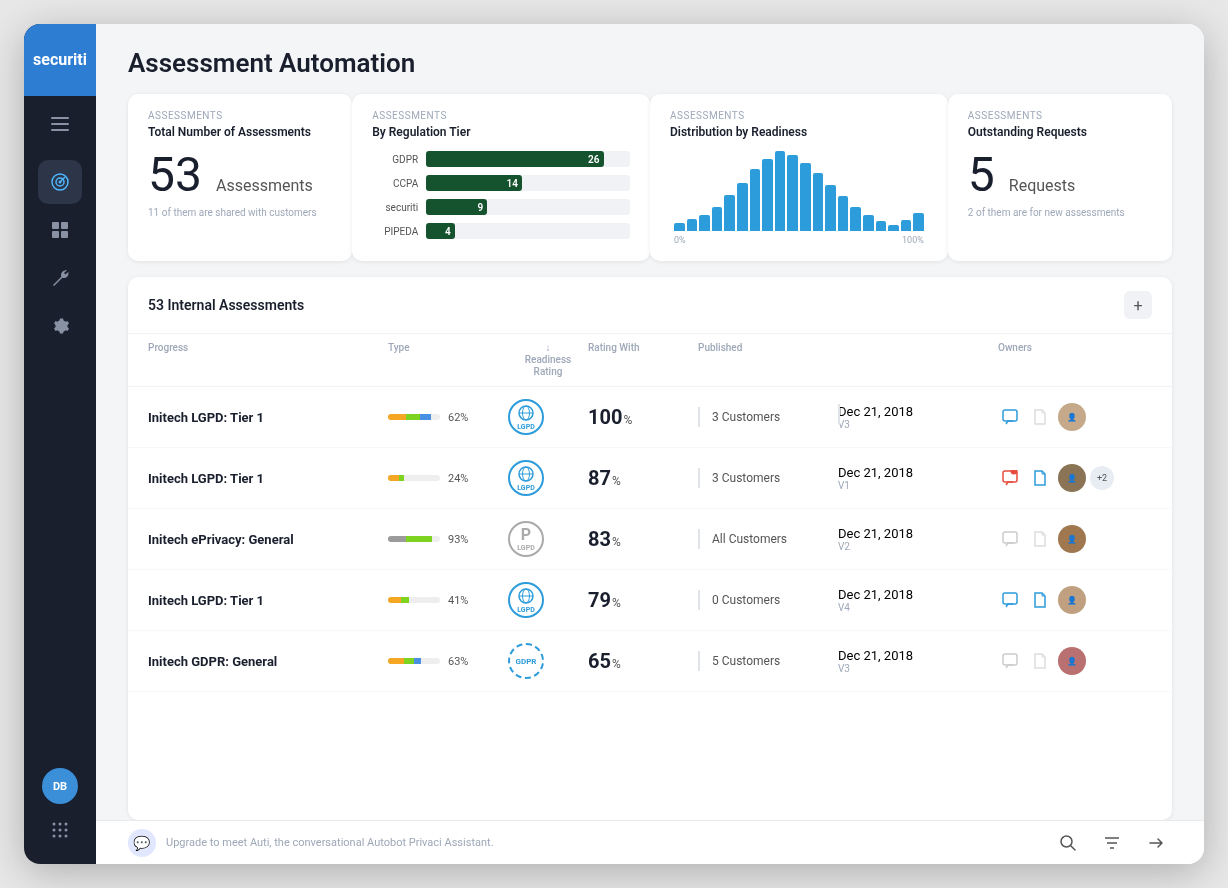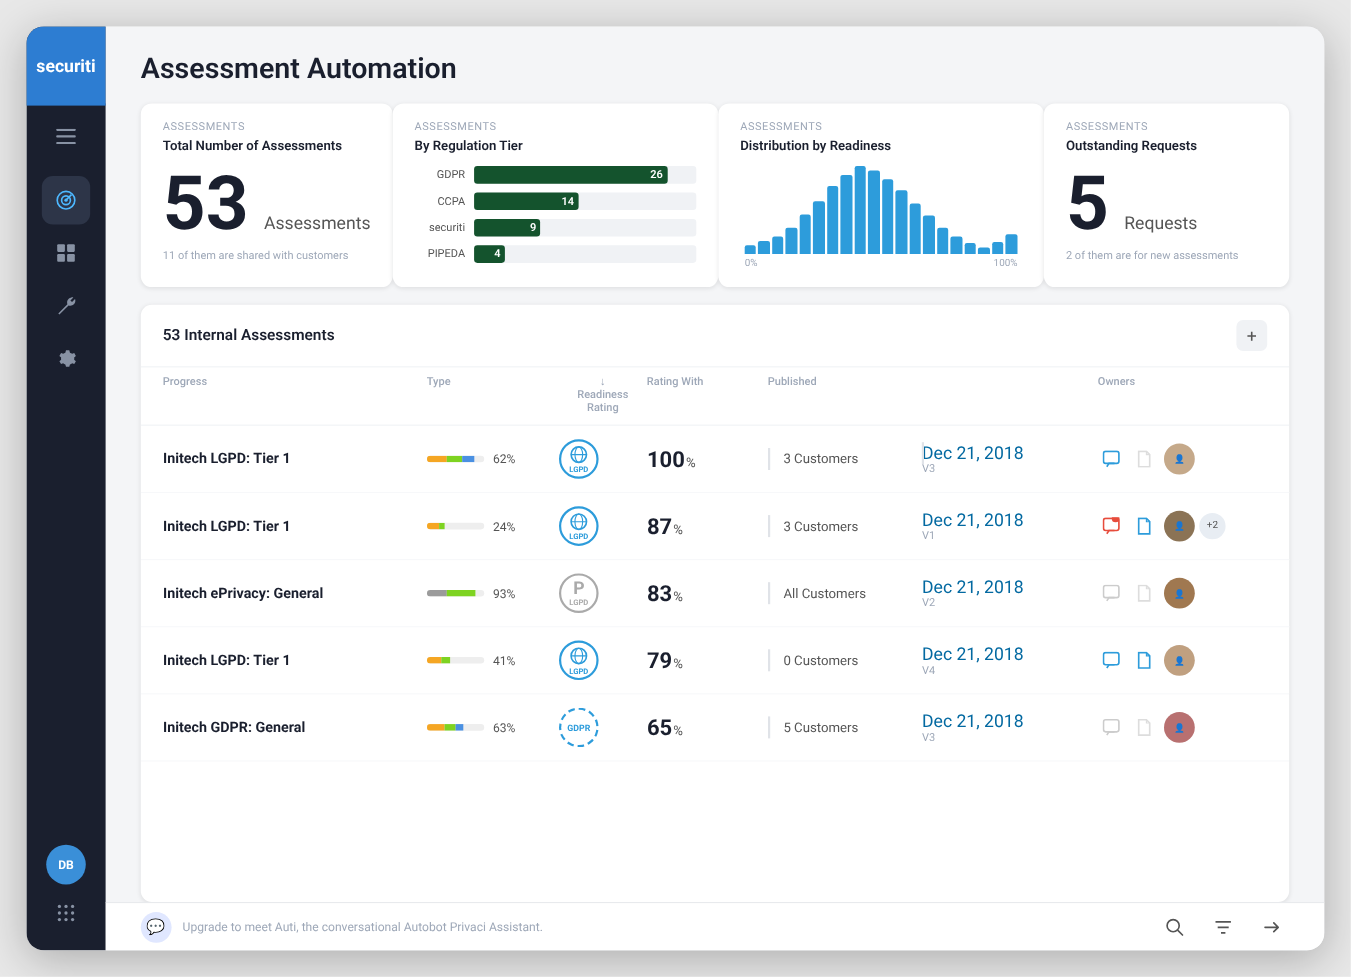--- a/index.html
+++ b/index.html
@@ -146,22 +146,22 @@
       letter-spacing: 0.5px;
       margin-bottom: 4px;
     }
     .stat-card-title {
       font-size: 12px;
       color: #1a1f2e;
       font-weight: 600;
       margin-bottom: 12px;
     }
     .stat-number {
-      font-size: 68px;
-      font-weight: 700;
+      font-size: 48px;
+      font-weight: 400;
       color: #1a1f2e;
       line-height: 1;
     }
     .stat-number-unit {
       font-size: 16px;
       font-weight: 400;
       color: #555;
       margin-left: 6px;
     }
     .stat-sub {
@@ -335,22 +335,22 @@
       width: 2px;
       height: 20px;
       background: #e0e3e8;
       margin-right: 8px;
     }
     .published-cell {
       display: flex;
       flex-direction: column;
     }
     .pub-date {
-      font-size: 16px;
-      color: #0369a1;
+      font-size: 13px;
+      color: #000000;
     }
     .pub-version {
       font-size: 10px;
       color: #9ea8b8;
     }
     .actions-cell {
       display: flex;
       align-items: center;
       gap: 6px;
     }

